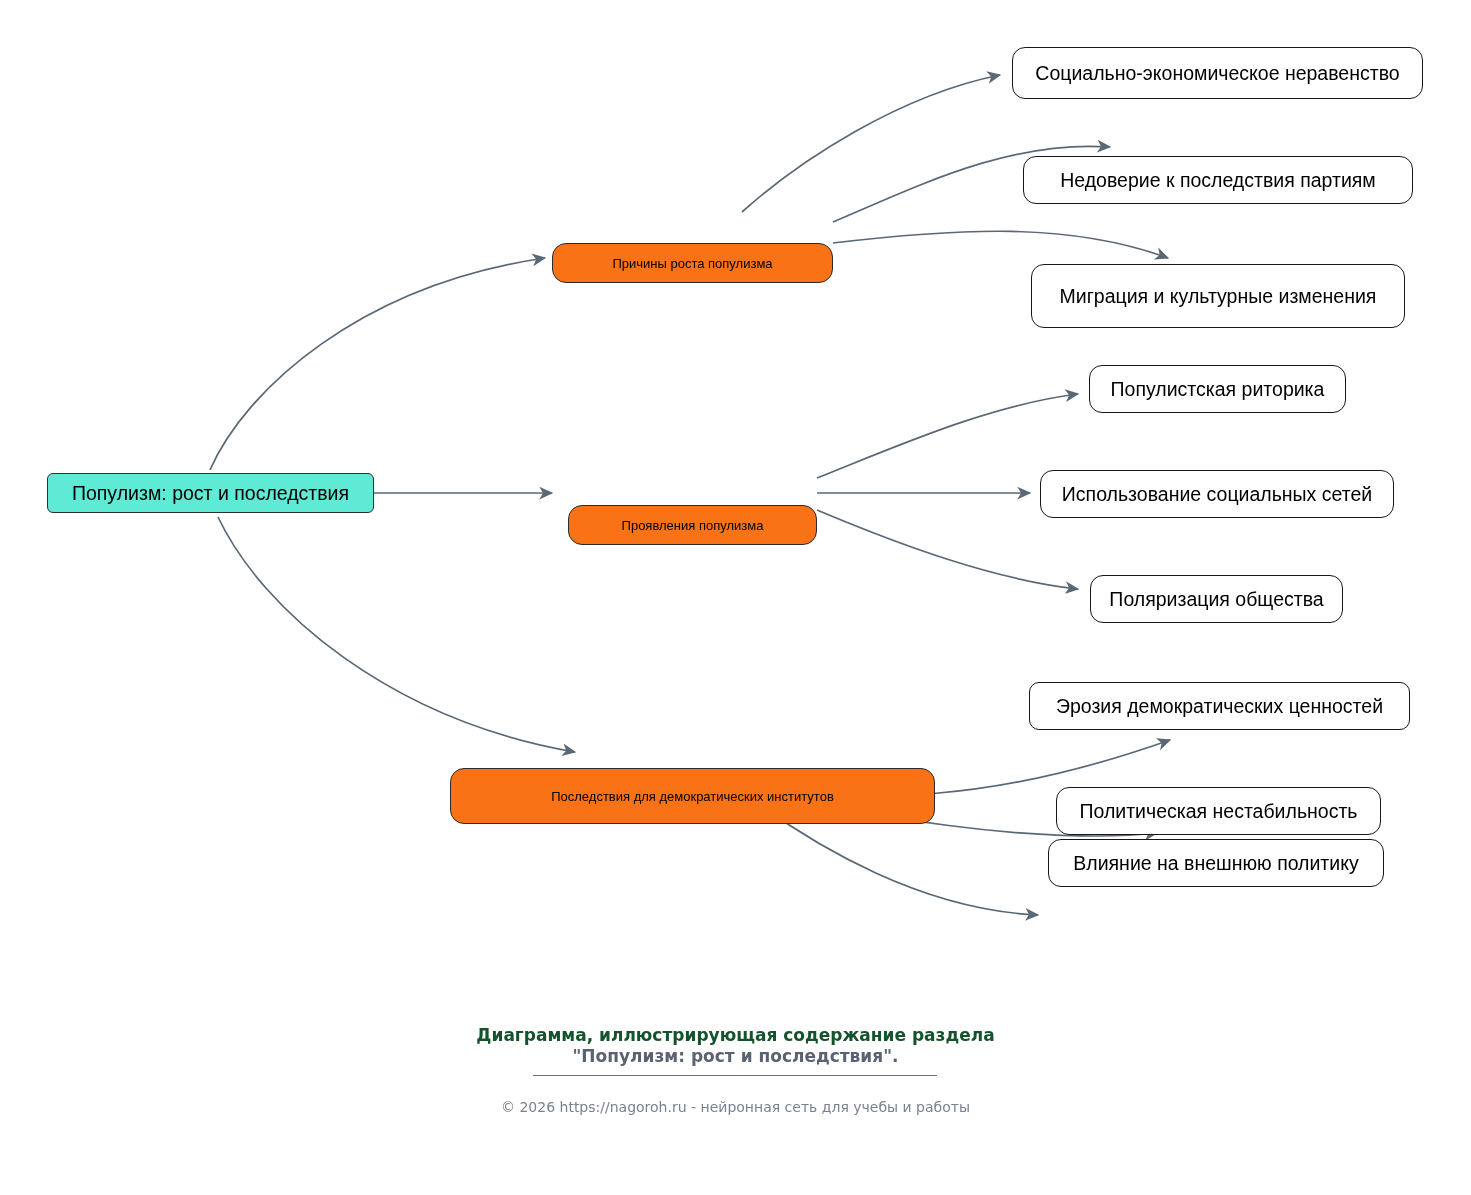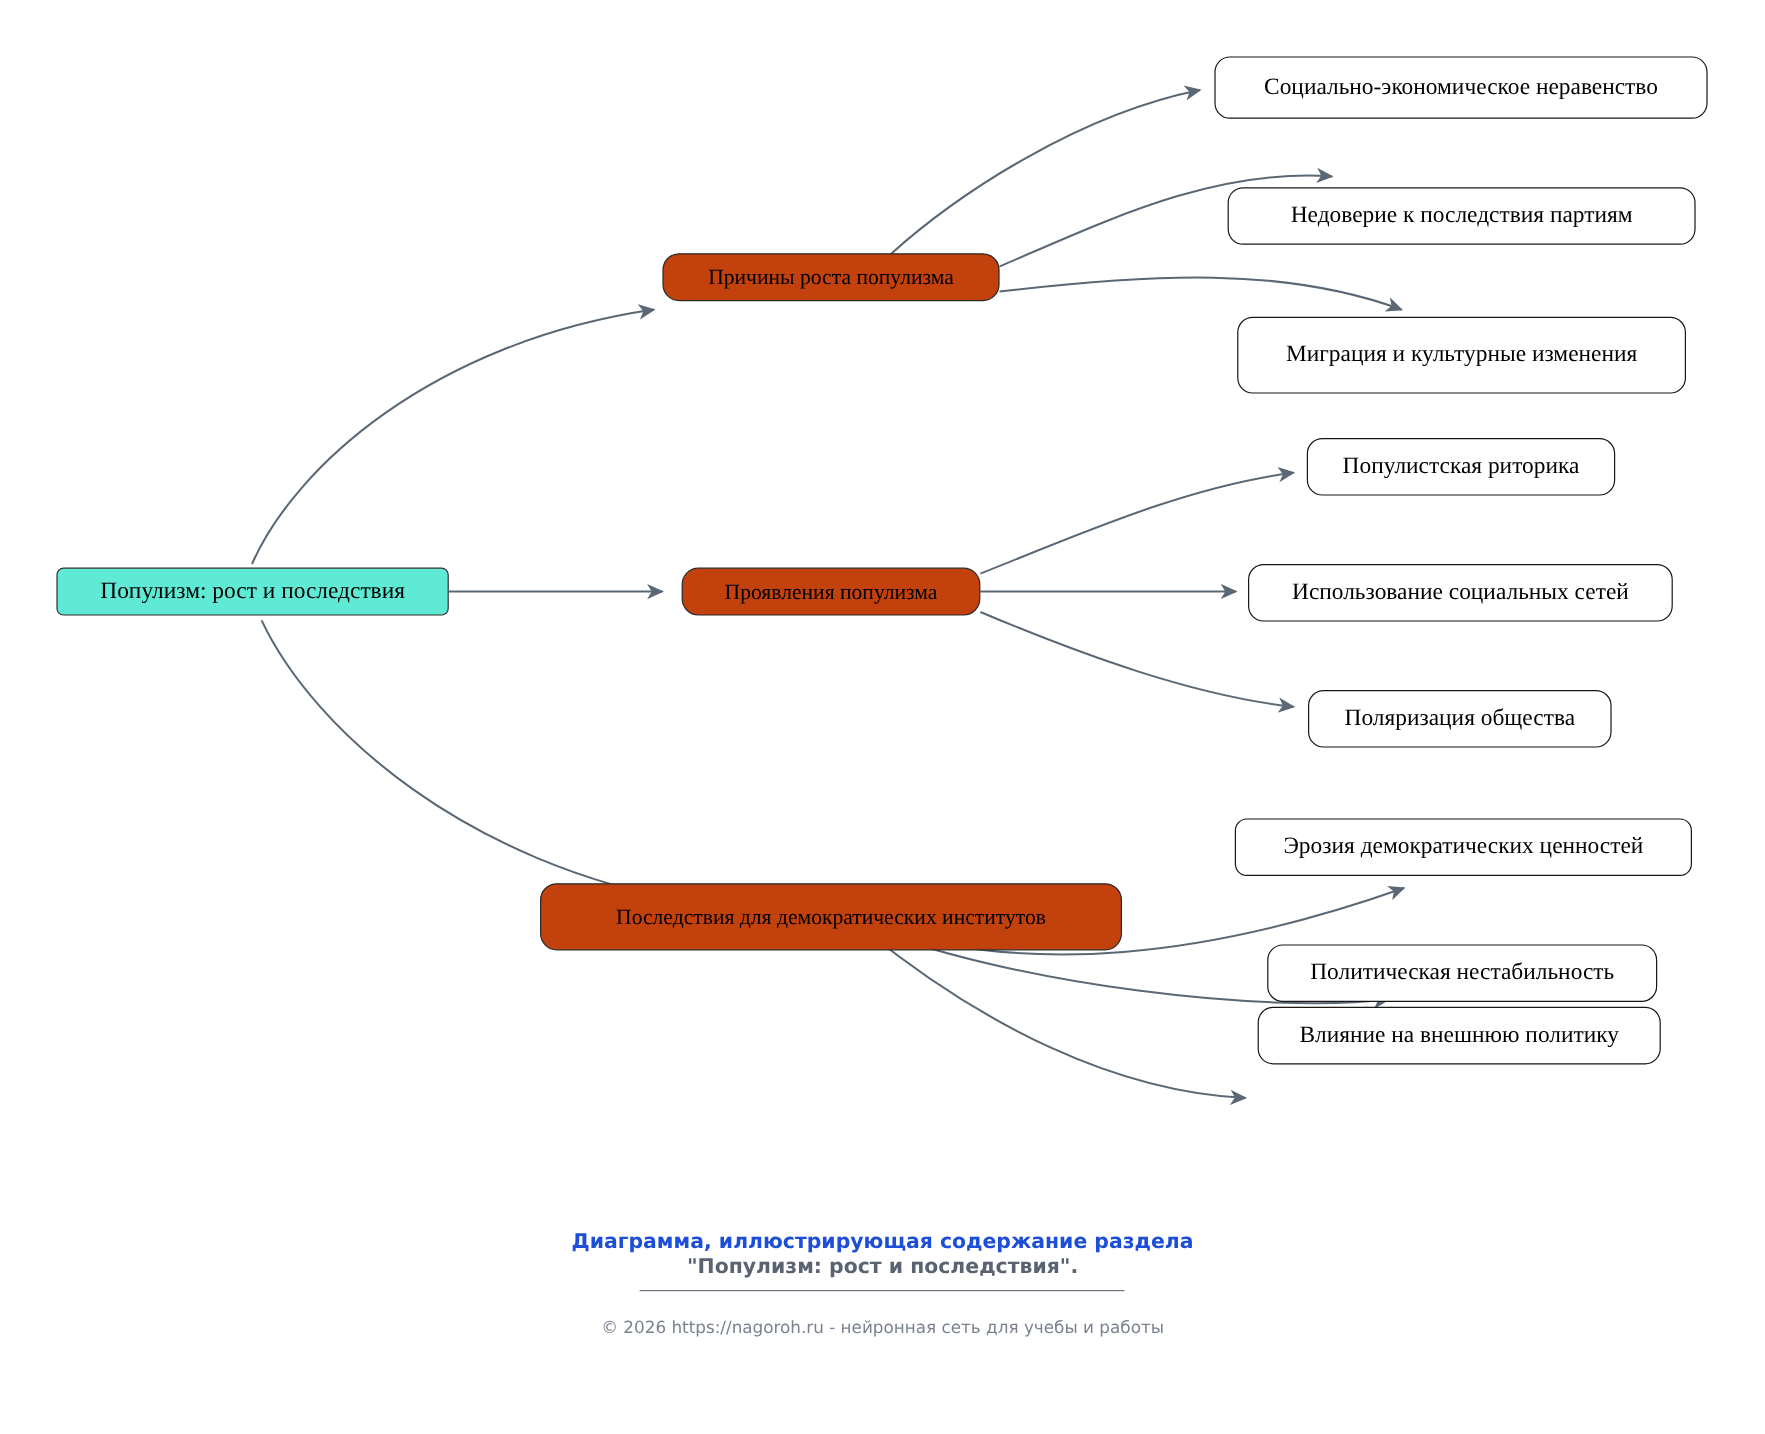--- a/index.html
+++ b/index.html
@@ -29,50 +29,51 @@
     pointer-events: none;
   }
   .node {
     position: absolute;
     box-sizing: border-box;
     display: flex;
     align-items: center;
     justify-content: center;
     white-space: nowrap;
     border-radius: 13px;
-    font-family: Liberation Serif, serif;
+    font-family: Liberation Sans, sans-serif;
     color: #000000;
   }
   .node-root {
     background: #5eead4;
     border: 1.6px solid #2f2f2f;
     font-size: 19.5px;
     border-radius: 6px;
   }
   .node-branch {
-    background: #c2410c;
+    background: #f97316;
     border: 1.6px solid #2a2a2a;
-    font-size: 18px;
+    font-size: 13px;
     border-radius: 14px;
+    margin-top: 32px;
   }
   .node-leaf {
     background: #ffffff;
     border: 1.8px solid #171717;
     font-size: 19.5px;
     border-radius: 13px;
   }
   .caption {
     position: absolute;
     left: 0;
     width: 1471px;
     text-align: center;
     font-family: "DejaVu Sans", sans-serif;
     font-weight: bold;
     font-size: 17px;
-    color: #1d4ed8;
+    color: #14532d;
     line-height: 23px;
   }
   .caption-line2 {
     position: absolute;
     left: 0;
     width: 1471px;
     text-align: center;
     font-family: "DejaVu Sans", sans-serif;
     font-weight: bold;
     font-size: 17px;

